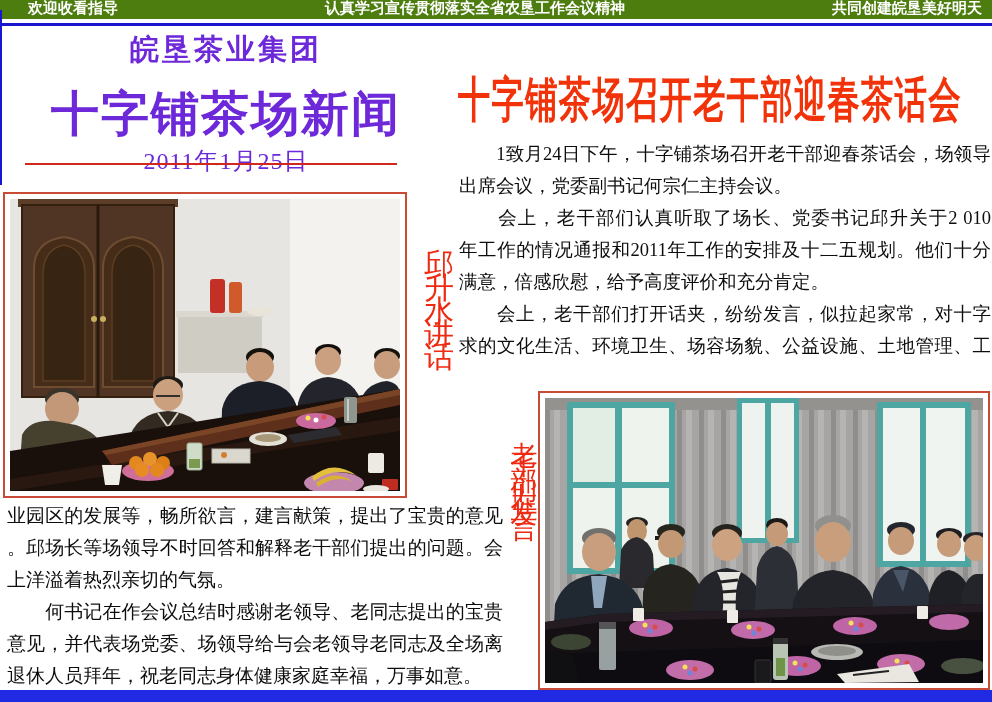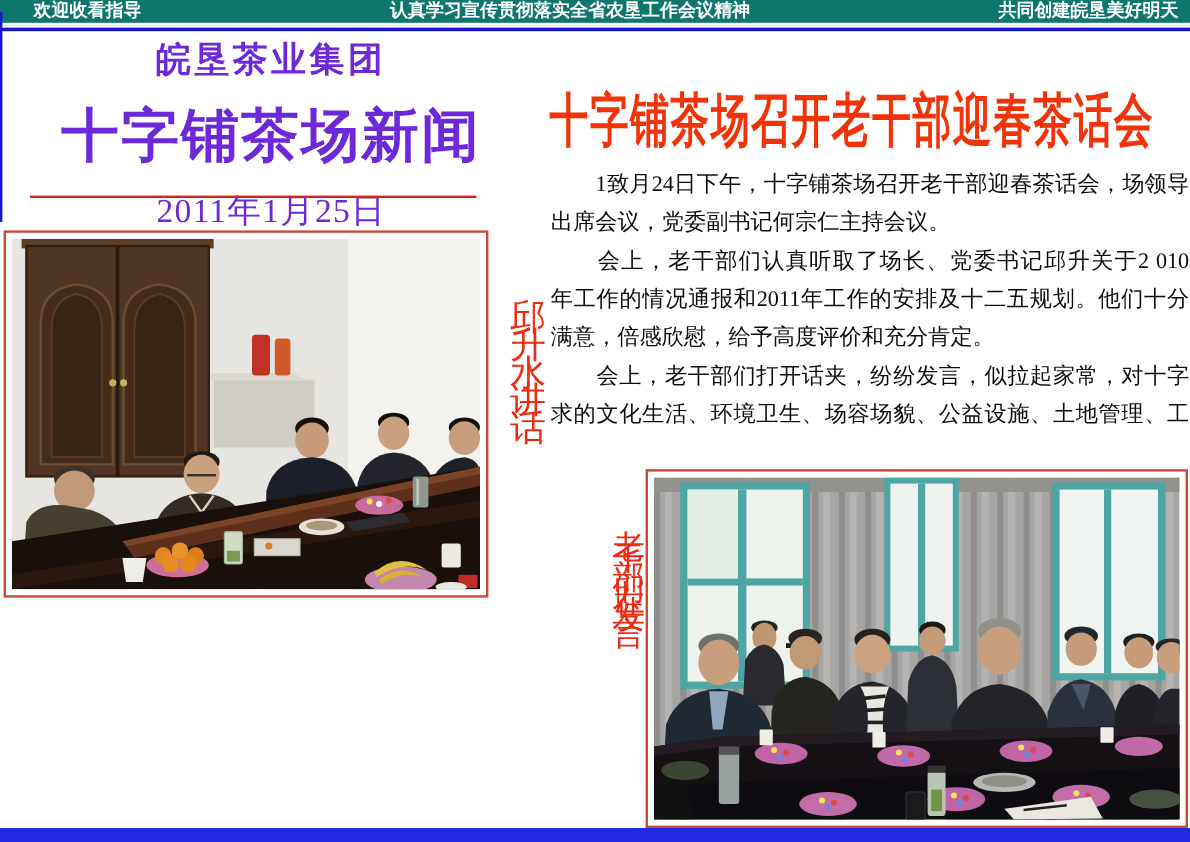--- a/index.html
+++ b/index.html
@@ -5,33 +5,33 @@
   * { margin:0; padding:0; box-sizing:border-box; }
   body { background:#ffffff; }
   .page {
     position:relative; width:992px; height:702px; background:#ffffff;
     overflow:hidden;
     font-family:"Liberation Serif","DejaVu Serif",serif;
   }
   
   .topbar {
     position:absolute; left:0; top:0; width:992px; height:21px;
-    background:#0f766e; border-bottom:2px solid #ffffff;
+    background:#4d7c0f; border-bottom:2px solid #ffffff;
     display:flex; justify-content:space-between; align-items:center;
     padding:0 10px 2px 28px;
     color:#ffffff; font-size:15px; font-weight:bold;
     font-family:"Liberation Sans","DejaVu Sans",sans-serif;
   }
   .topbar-line2 { position:absolute; left:0; top:23px; width:992px; height:3px; background:#1a16cf; }
   .left-edge { position:absolute; left:0; top:10px; width:2px; height:175px; background:#1a16cf; }
   
   .masthead { position:absolute; left:0; top:30px; width:452px; text-align:center; color:#6d28d9; }
   .masthead .org   { font-size:29px; font-weight:bold; letter-spacing:3px; }
   .masthead .title { font-size:48px; font-weight:bold; letter-spacing:2px; line-height:1.1; margin-top:18px; }
-  .masthead .date  { font-size:28px; margin-top:16px; letter-spacing:1px; }
+  .masthead .date  { font-size:24px; margin-top:4px; letter-spacing:1px; }
   .red-rule { position:absolute; left:25px; top:163px; width:372px; height:2px; background:#d0281c; }
   
   .headline { position:absolute; left:458px; top:68px; width:532px; height:56px;
               color:#f2330a; font-weight:bold; white-space:nowrap; overflow:visible; }
   .headline span { display:inline-block; font-size:46px; letter-spacing:2px;
                    transform:scale(0.70,1.05); transform-origin:left top; }
   
   .right-text { position:absolute; left:459px; top:138px; width:532px;
                 font-size:18.5px; color:#0d0d0d; }
   .right-text .ln { height:32px; line-height:32px; overflow:hidden; }
@@ -291,15 +291,23 @@
         <ellipse cx="418" cy="268" rx="22" ry="8" fill="#485040"></ellipse>
         <polygon points="292,276 364,266 374,284 300,285" fill="#e9e7df"></polygon>
         <line x1="308" y1="277" x2="344" y2="273" stroke="#222222" stroke-width="2"></line>
         <rect x="210" y="262" width="16" height="23" rx="2" fill="#1a1a1c" stroke="#333333"></rect>
         <path d="M0 285 L0 258 Q14 248 28 258 L34 285 Z" fill="#101012"></path>
       </g>
     </svg>
   </div>
   <div class="vcap vcap-right">老干部们在发言</div>
 
+  <div class="left-text">
+    <div class="ln j">业园区的发展等，畅所欲言，建言献策，提出了宝贵的意见</div>
+    <div class="ln j">。邱场长等场领导不时回答和解释老干部们提出的问题。会</div>
+    <div class="ln">上洋溢着热烈亲切的气氛。</div>
+    <div class="ln j">　　何书记在作会议总结时感谢老领导、老同志提出的宝贵</div>
+    <div class="ln j">意见，并代表场党委、场领导给与会老领导老同志及全场离</div>
+    <div class="ln">退休人员拜年，祝老同志身体健康家庭幸福，万事如意。</div>
+  </div>
 
   <div class="bottombar"></div>
 </div>
 
 </body></html>

